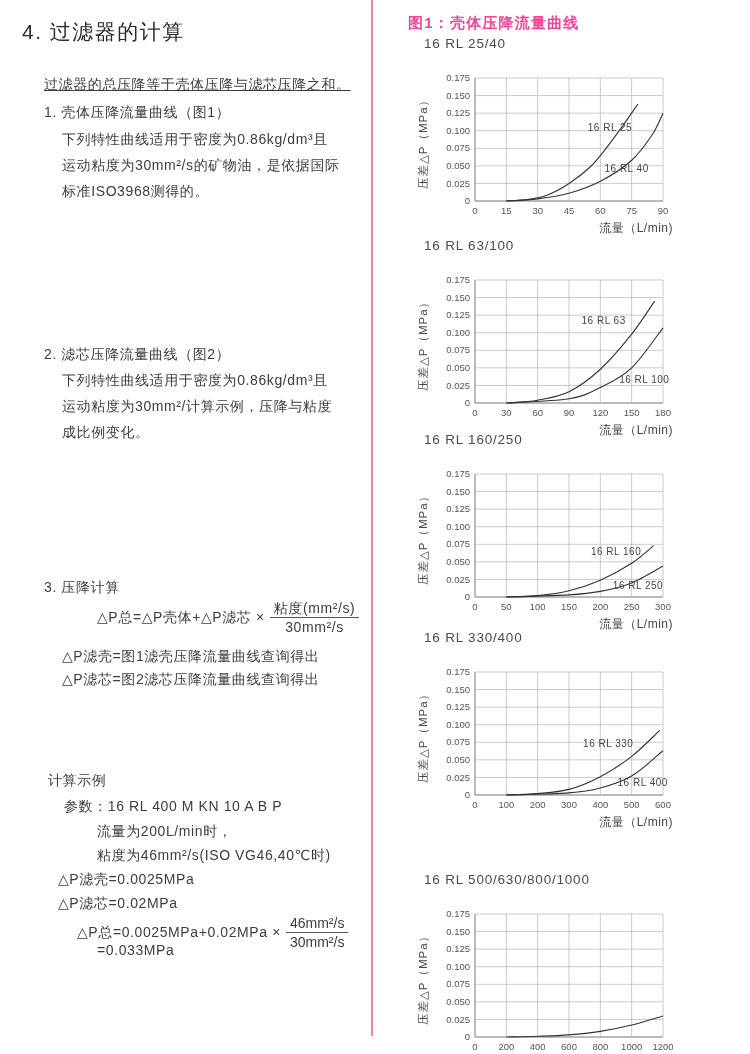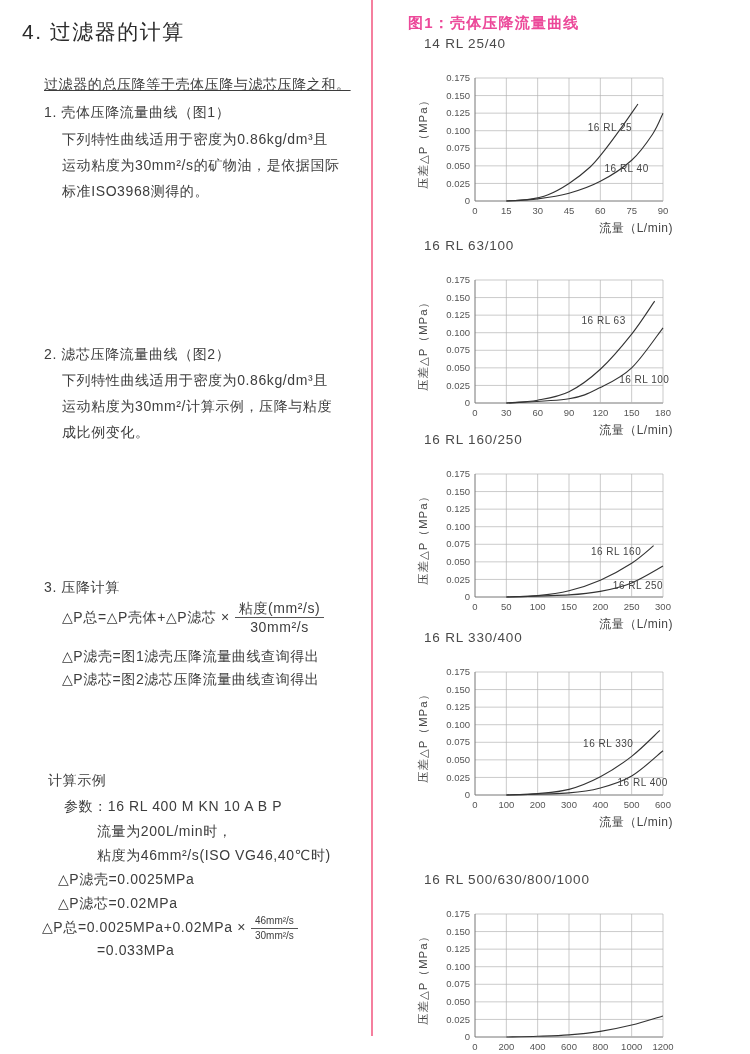--- a/index.html
+++ b/index.html
@@ -8,25 +8,25 @@
     width:750px; height:1054px; position:relative; overflow:hidden;
     font-family:"Liberation Sans","DejaVu Sans",sans-serif; color:#3a3a3a;
   }
   .abs { position:absolute; white-space:nowrap; }
   .page-title { font-size:21px; color:#2b2b2b; letter-spacing:1.5px; }
   .body-text { font-size:14px; color:#3d3d3d; letter-spacing:0.6px; }
   .divider { position:absolute; left:371px; top:0; width:2px; height:1036px; }
   .fig-header { font-size:15px; font-weight:bold; color:#ec4899; letter-spacing:1.2px; }
   .chart-block { position:absolute; left:400px; width:310px; }
   .chart-title { font-size:13.5px; color:#4a4a4a; padding-left:24px; height:22px; letter-spacing:0.8px; }
-  .formula-row { display:flex; align-items:center; gap:5px; }
+  .formula-row { display:flex; align-items:center; gap:5px;margin-left:35px; }
   .frac { display:inline-block; text-align:center; line-height:1.15; }
   .frac .num { display:block; border-bottom:1px solid #555; padding:0 4px 1px; }
   .frac .den { display:block; padding:1px 4px 0; }
-  .frac-sm { font-size:10px; letter-spacing:0; }
+  .frac-sm { font-size:14px; letter-spacing:0; }
   svg text { font-family:"Liberation Sans","DejaVu Sans",sans-serif; }
 </style>
 </head>
 <body>
 
 <div class="abs page-title" style="left:22px; top:18px;">4. 过滤器的计算</div>
 
 <div class="abs body-text" style="left:44px; top:76px;text-decoration:underline;">过滤器的总压降等于壳体压降与滤芯压降之和。</div>
 
 <div class="abs body-text" style="left:44px; top:104px;">1. 壳体压降流量曲线（图1）</div>
@@ -63,21 +63,21 @@
     <span class="den">30mm²/s</span>
   </span>
 </div>
 <div class="abs body-text" style="left:97px; top:942px;">=0.033MPa</div>
 
 <div class="divider" style="background: rgb(245, 127, 158);"></div>
 
 <div class="abs fig-header" style="left:408px; top:14px;">图1：壳体压降流量曲线</div>
 
 <div id="charts-area">
-    <div class="chart-block" style="top: 36px;"><div class="chart-title">14 RL 25/40</div><svg width="310" height="190">
+    <div class="chart-block" style="top: 36px;"><div class="chart-title">16 RL 25/40</div><svg width="310" height="190">
         <line x1="75" y1="143" x2="263" y2="143" stroke="#777777" stroke-width="1"></line>
         <text x="70" y="146.2" text-anchor="end" font-size="9.5" fill="#555">0</text>
         <line x1="75" y1="125.42857142857142" x2="263" y2="125.42857142857142" stroke="#b3b3b3" stroke-width="0.7"></line>
         <text x="70" y="128.6285714285714" text-anchor="end" font-size="9.5" fill="#555">0.025</text>
         <line x1="75" y1="107.85714285714285" x2="263" y2="107.85714285714285" stroke="#b3b3b3" stroke-width="0.7"></line>
         <text x="70" y="111.05714285714285" text-anchor="end" font-size="9.5" fill="#555">0.050</text>
         <line x1="75" y1="90.28571428571428" x2="263" y2="90.28571428571428" stroke="#b3b3b3" stroke-width="0.7"></line>
         <text x="70" y="93.48571428571428" text-anchor="end" font-size="9.5" fill="#555">0.075</text>
         <line x1="75" y1="72.7142857142857" x2="263" y2="72.7142857142857" stroke="#b3b3b3" stroke-width="0.7"></line>
         <text x="70" y="75.9142857142857" text-anchor="end" font-size="9.5" fill="#555">0.100</text>

